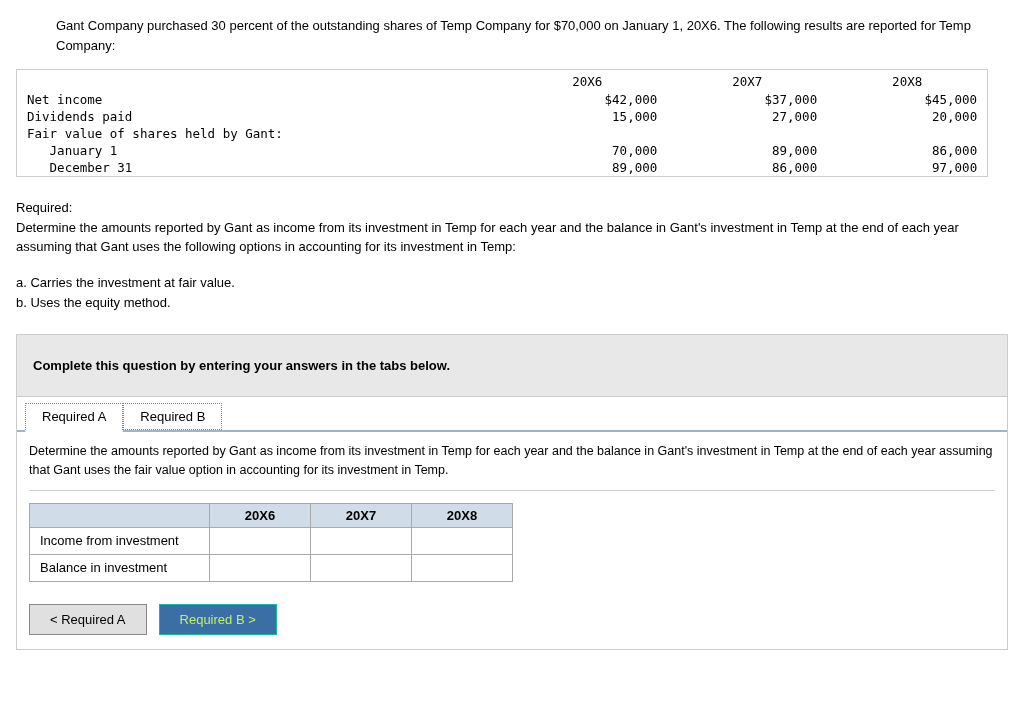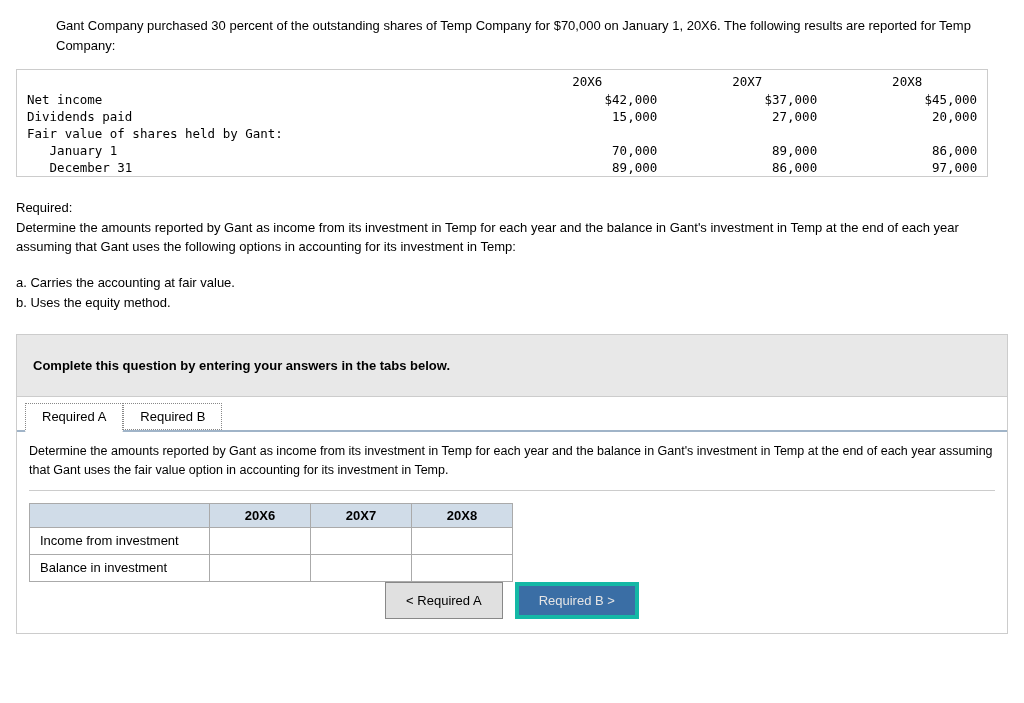--- a/index.html
+++ b/index.html
@@ -143,37 +143,36 @@
       width: 100px;
       height: 26px;
       padding: 2px 6px;
       font-size: 13px;
       background: #fff;
     }
     
     .nav-buttons {
       display: flex;
       gap: 12px;
-      margin-top: 0;
-      justify-content: center;
+      margin-top: 22px;
     }
     .nav-btn {
       padding: 7px 20px;
       font-size: 13px;
       cursor: pointer;
       border: 1px solid #888;
       background: #e0e0e0;
       display: flex;
       align-items: center;
       gap: 6px;
     }
     .nav-btn.active-btn {
       background: #3a6ea5;
-      color: #e5e5e5;
-      border: 4px solid #14b8a6;
+      color: #bef264;
+      border: 1px solid #14b8a6;
     }
   </style>
 </head>
 <body>
 
 
 
 
 <p class="intro-text">Gant Company purchased 30 percent of the outstanding shares of Temp Company for $70,000 on January 1, 20X6. The following results are reported for Temp Company:</p>
 
@@ -222,21 +221,21 @@
 </div>
 
 
 <div class="required-section">
   <p><span class="bold">Required:</span></p>
   <p>Determine the amounts reported by Gant as income from its investment in Temp for each year and the balance in Gant's investment in Temp at the end of each year assuming that Gant uses the following options in accounting for its investment in Temp:</p>
 </div>
 
 
 <div class="options-section">
-  <p>a.  Carries the accounting at fair value.</p>
+  <p>a.  Carries the investment at fair value.</p>
   <p>b.  Uses the equity method.</p>
 </div>
 
 
 <div class="complete-box">
   <span>Complete this question by entering your answers in the tabs below.</span>
 </div>
 
 
 <div class="tabs-area">

